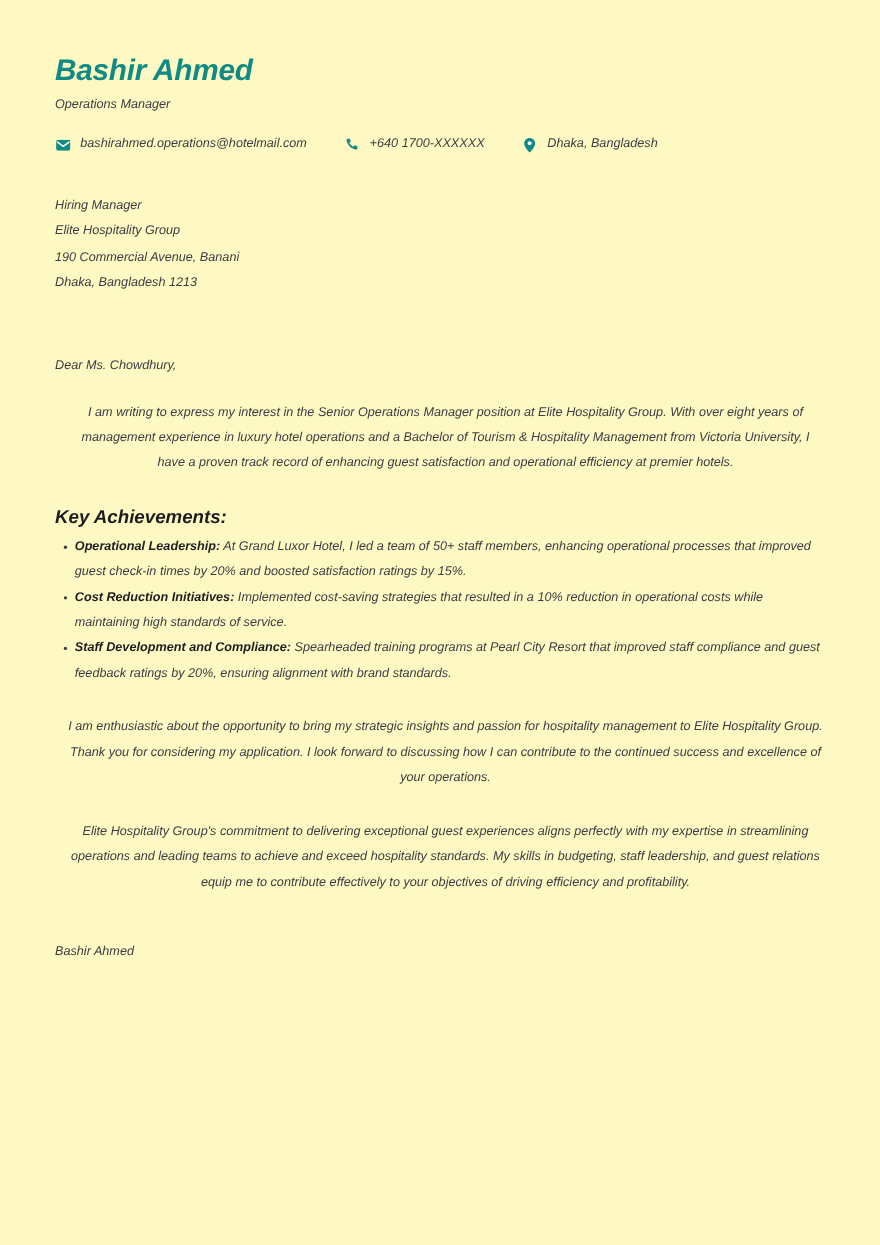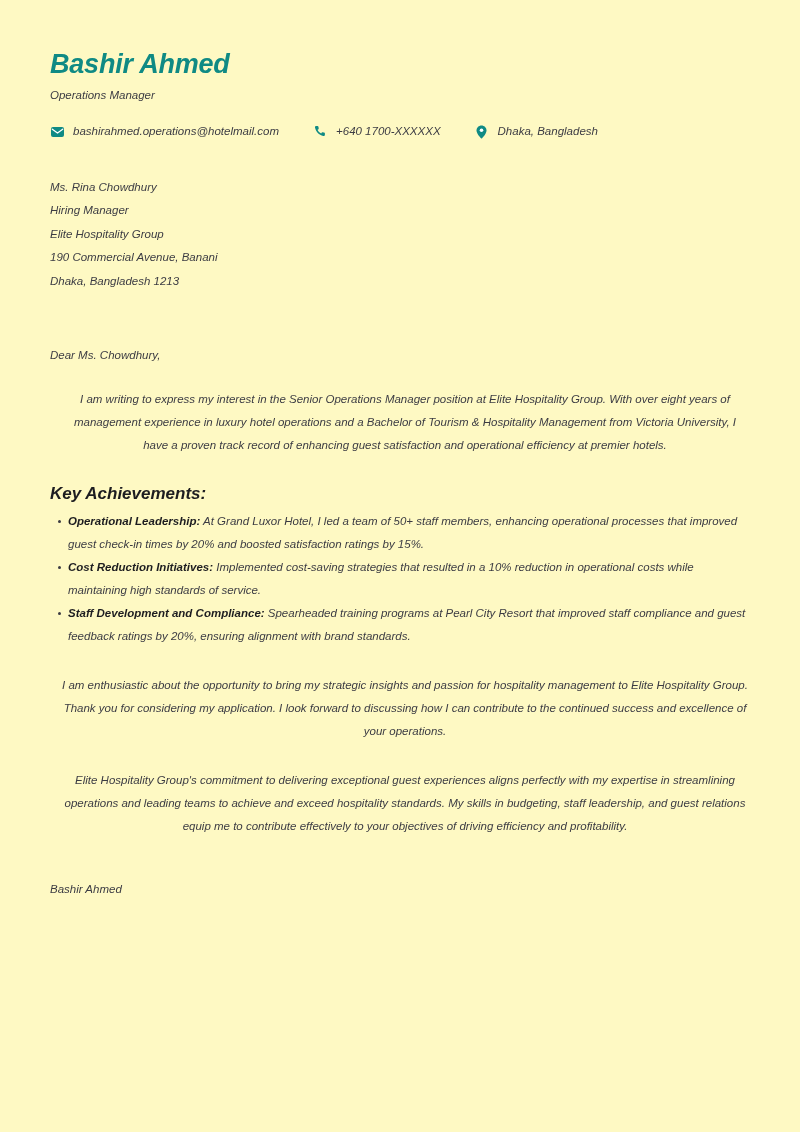--- a/index.html
+++ b/index.html
@@ -189,21 +189,20 @@
           <path d="M5.5 0.4 C2.7 0.4 0.5 2.6 0.5 5.4 C0.5 8.9 5.5 13.6 5.5 13.6 C5.5 13.6 10.5 8.9 10.5 5.4 C10.5 2.6 8.3 0.4 5.5 0.4 Z" fill="#0f8a84"></path>
           <circle cx="5.5" cy="5.3" r="1.8" fill="#ffffff"></circle>
         </svg>
       </span>
       <span class="contact-text">Dhaka, Bangladesh</span>
     </div>
 
   </div>
 
   <div class="recipient">
-    <div class="recipient-line">Ms. Rina Chowdhury</div>
     <div class="recipient-line">Hiring Manager</div>
     <div class="recipient-line">Elite Hospitality Group</div>
     <div class="recipient-line">190 Commercial Avenue, Banani</div>
     <div class="recipient-line">Dhaka, Bangladesh 1213</div>
   </div>
 
   <div class="letter">
 
     <div class="salutation">Dear Ms. Chowdhury,</div>
 

